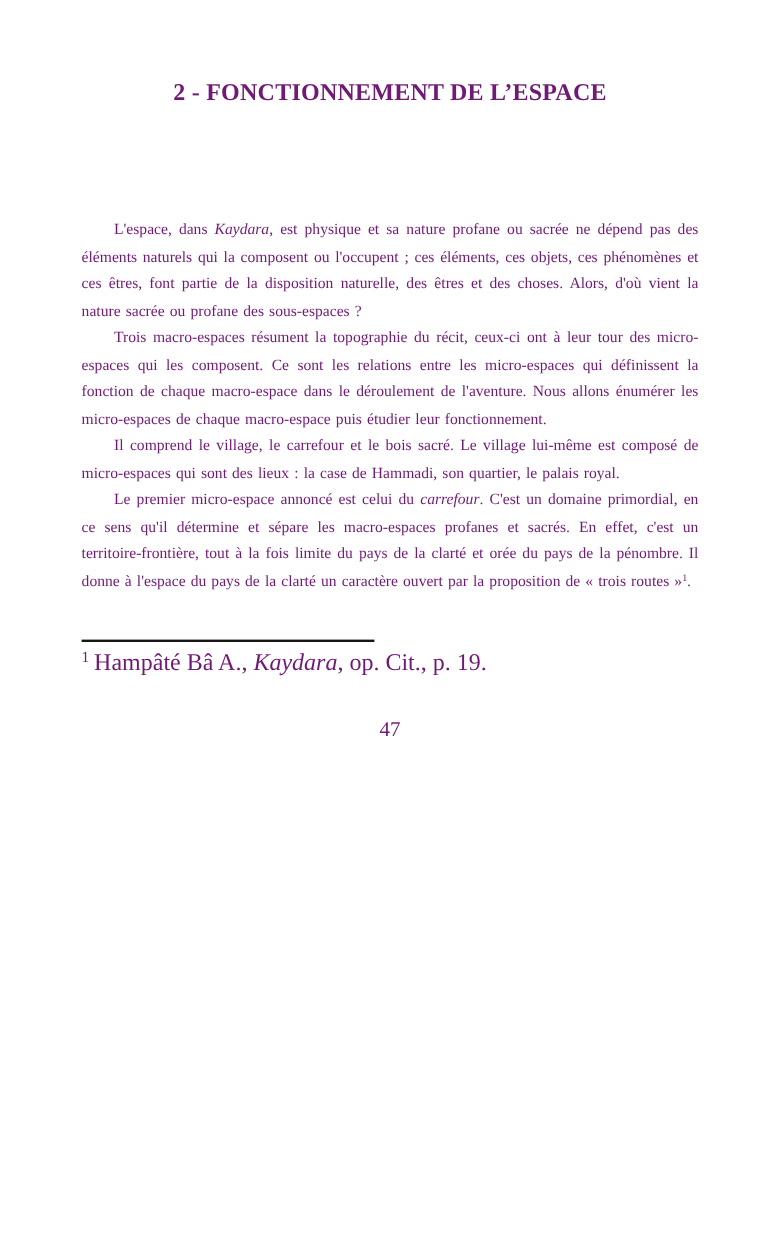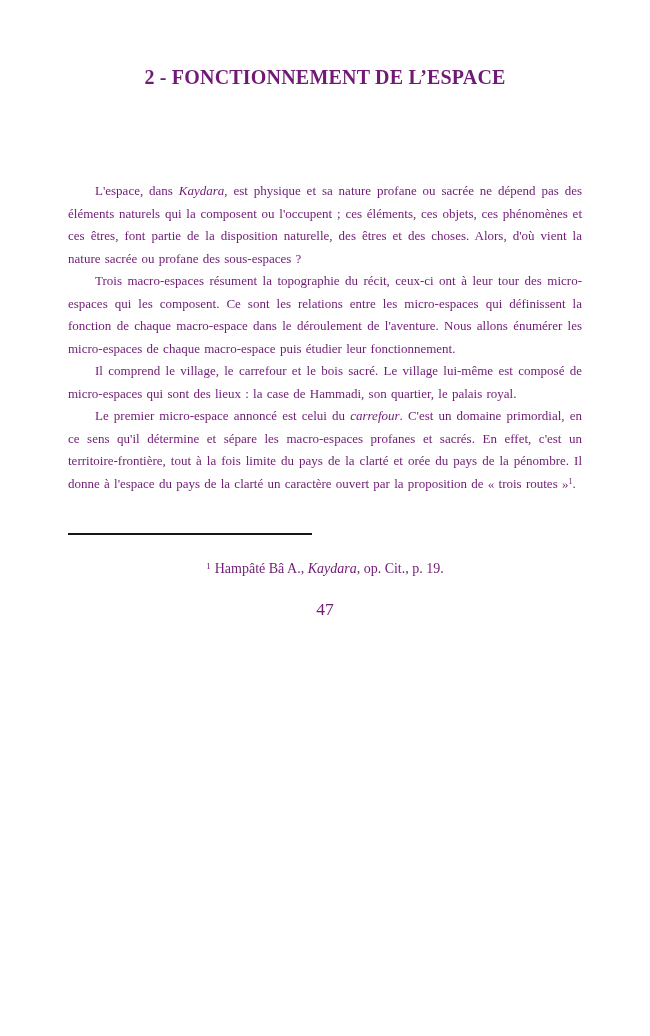--- a/index.html
+++ b/index.html
@@ -48,31 +48,31 @@
     position: relative;
     top: -0.45em;
   }
   .footnote-rule {
     width: 244px;
     height: 2px;
     background: #161616;
     margin: 36px 0 0 0;
   }
   .footnote {
-    font-size: 14px;
+    font-size: 20px;
     line-height: 19px;
-    text-align: center;
-    margin: 24px 0 0 0;
+    text-align: left;
+    margin: 8px 0 0 0;
   }
   .footnote .sup { margin-right: 4px; }
   .page-number {
     text-align: center;
     font-size: 17.5px;
     line-height: 23px;
-    margin-top: 18px;
+    margin-top: 32px;
   }
 </style>
 </head>
 <body>
 
 <div class="page">
   <h1 class="title">2 - FONCTIONNEMENT DE L’ESPACE</h1>
 
   <p class="body"><span>L'espace, dans </span><span class="it">Kaydara</span><span>, est physique et sa nature profane ou sacrée ne dépend pas des éléments naturels qui la composent ou l'occupent&nbsp;; ces éléments, ces objets, ces phénomènes et ces êtres, font partie de la disposition naturelle, des êtres et des choses. Alors, d'où vient la nature sacrée ou profane des sous-espaces&nbsp;?</span></p>
 

